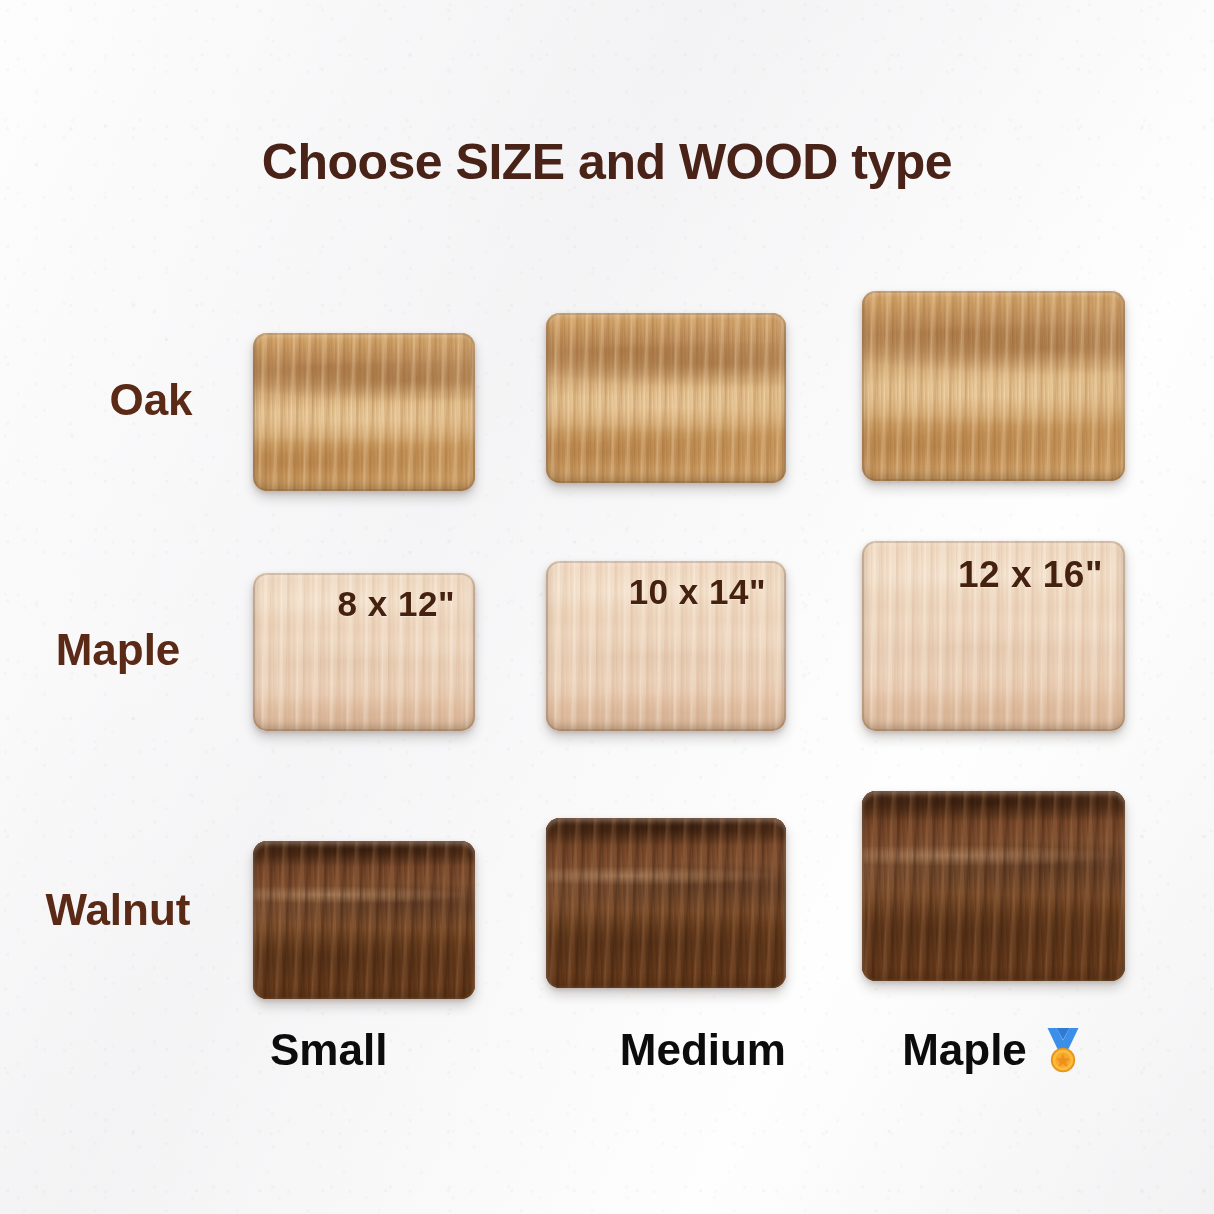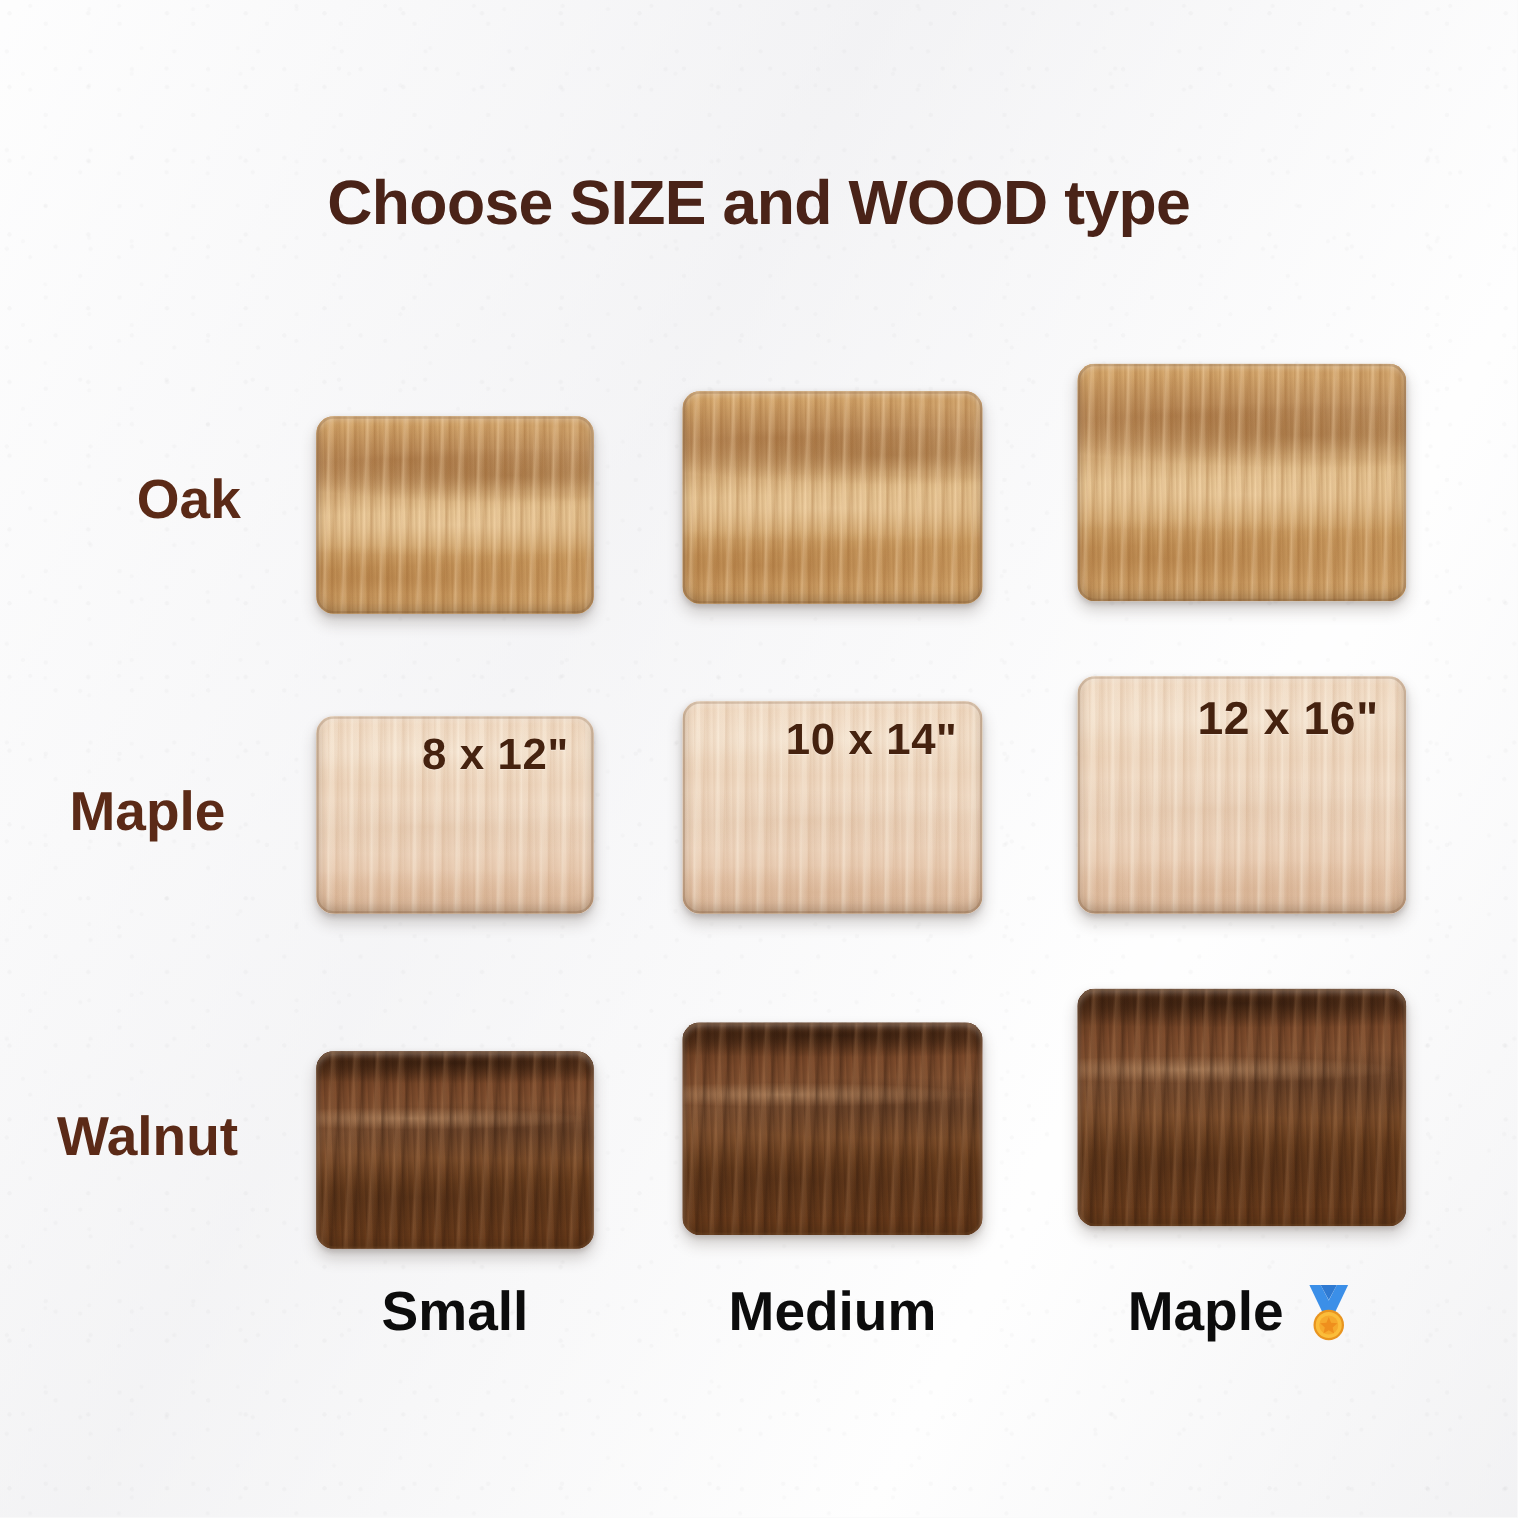--- a/index.html
+++ b/index.html
@@ -67,22 +67,22 @@
     position: absolute;
     top: 1025px;
     font-size: 44px;
     font-weight: 700;
     color: #0c0c0c;
     white-space: nowrap;
     display: flex;
     align-items: center;
     gap: 14px;
   }
-  .size-label.small  { left: 253px; width: 222px; justify-content: center; }
-  .size-label.medium { left: 546px; width: 240px; justify-content: center; }
+  .size-label.small  { left: 270px; width: 222px; }
+  .size-label.medium { left: 546px; width: 240px; justify-content: flex-end; }
   .size-label.large  { left: 862px; width: 263px; justify-content: center; }
 
   .medal-icon { display: inline-block; width: 44px; height: 46px; flex: 0 0 auto; }
 
   
   .board {
     position: absolute;
     border-radius: 14px;
     box-shadow:
       0 7px 12px rgba(60,45,35,0.22),

